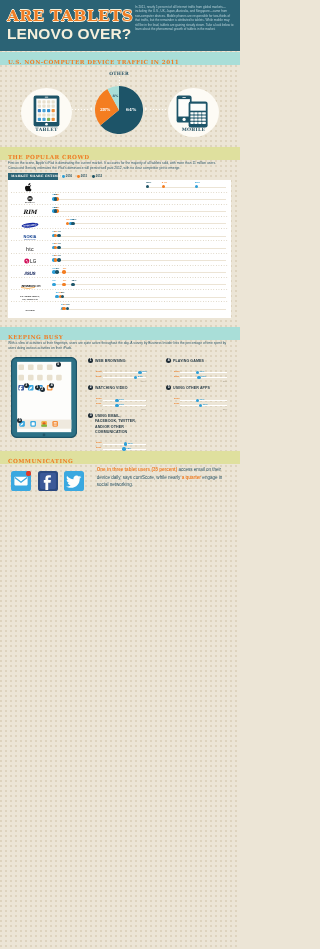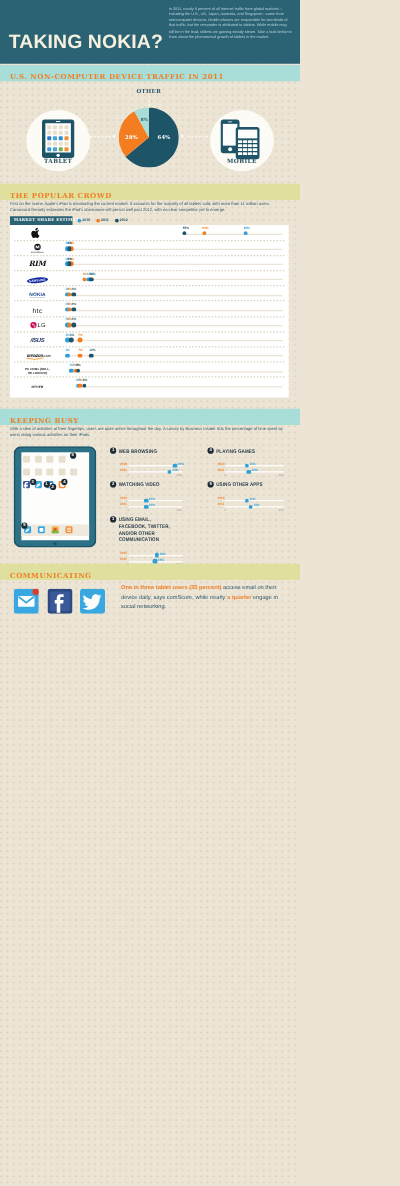--- a/index.html
+++ b/index.html
@@ -87,21 +87,22 @@
   #band-comm{left:0;top:451px;width:240px;}
   #comm-text{left:96.8px;top:466.3px;width:133px;font-size:4.55px;line-height:7.5px;color:#2b5566;}
   #comm-text b{color:#ef7e26;}
 </style>
 </head>
 <body>
 
 <div id="page">
 
   <div class="abs" id="hdr">
-    <div class="t2">TAKING NOKIA?</div>
+    <div class="t1">ARE TABLETS</div>
+    <div class="t2">LENOVO OVER?</div>
     <div class="intro">In 2011, nearly 5 percent of all Internet traffic from global markets—including the U.S., UK, Japan, Australia, and Singapore—came from non-computer devices. Mobile phones are responsible for two-thirds of that traffic, but the remainder is attributed to tablets. While mobile may still be in the lead, tablets are gaining steady steam. Take a look below to learn about the phenomenal growth of tablets in the market.</div>
   </div>
 
   <div class="abs band teal" id="band-traffic">
     <span class="bt">U.S. NON-COMPUTER DEVICE TRAFFIC IN 2011</span>
   </div>
 
   <div class="abs" id="traffic">
 
     <div class="discblob" style="left:21px;top:23px;width:51px;height:49px;"></div>

